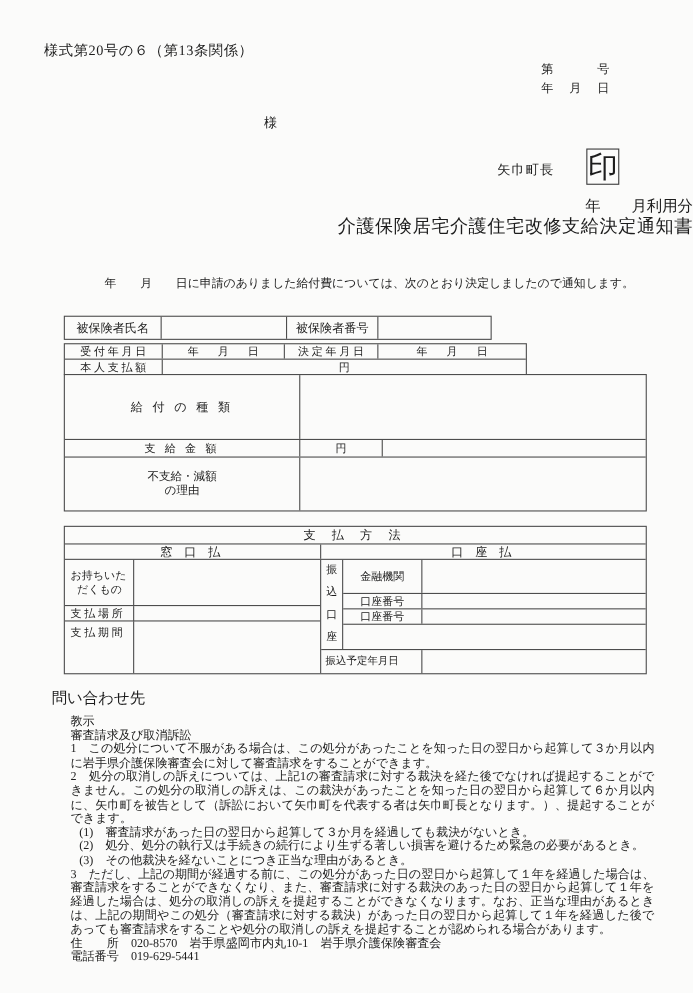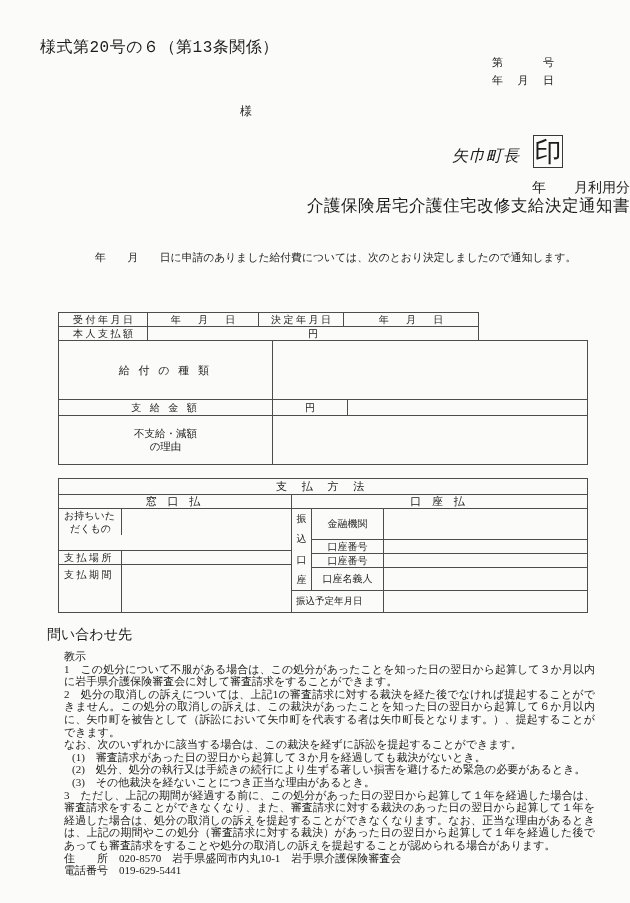--- a/index.html
+++ b/index.html
@@ -15,21 +15,21 @@
   .row{display:flex;box-sizing:border-box;}
   .col{display:flex;flex-direction:column;box-sizing:border-box;}
   .cell{box-sizing:border-box;display:flex;align-items:center;font-size:11px;}
   .br{border-right:1px solid #4d4d4d;}
   .bb{border-bottom:1px solid #4d4d4d;}
   .ctr{justify-content:center;text-align:center;}
   .units{display:flex;justify-content:space-around;width:100%;padding:0 14px;box-sizing:border-box;}
   .fs10{font-size:10px;}
   .fs95{font-size:9.5px;}
   
-  .form-number{font-size:16px;letter-spacing:.5px;font-family:Liberation Mono, monospace;}
+  .form-number{font-size:13px;letter-spacing:.5px;}
   .two-span{display:flex;justify-content:space-between;font-size:11px;}
   .title-line{left:0;right:0;text-align:right;}
   .seal{display:flex;align-items:center;justify-content:center;
         border:1px solid #3a3a3a;font-size:27px;box-sizing:border-box;}
   
   .legal{width:531px;font-size:11px;line-height:12.6px;text-align:justify;}
   .legal > div{margin:0;}
   .li-indent{padding-left:8px;}
   .vlab{display:flex;flex-direction:column;justify-content:space-around;
         align-items:center;font-size:10px;line-height:10px;}
@@ -47,31 +47,37 @@
   </div>
 
   <div class="abs two-span" style="left:492px;top:73px;width:62px;">
     <span>年</span>
     <span>月</span>
     <span>日</span>
   </div>
 
   <div class="abs" style="left:240px;top:103px;font-size:12px;">様</div>
 
-  <div class="abs" style="left:452px;top:146px;font-size:16px;letter-spacing:1px;font-style:italic;">矢巾町長</div>
+  <div class="abs" style="left:452px;top:146px;font-size:12px;letter-spacing:1px;">矢巾町長</div>
 
   <div class="abs seal" style="left:533px;top:135px;width:30px;height:33px;">
     <span>印</span>
   </div>
 
   <div class="abs title-line" style="top:179px;font-size:14px;padding-left:42px;">年　　月利用分</div>
   <div class="abs title-line" style="top:195px;font-size:16.5px;letter-spacing:.5px;">介護保険居宅介護住宅改修支給決定通知書</div>
 
   <div class="abs" style="left:95px;top:251px;font-size:10.8px;">年　　月　　日に申請のありました給付費については、次のとおり決定しましたので通知します。</div>
 
+  <div class="abs box row" style="left:58px;top:287px;width:389px;height:22px;">
+    <div class="cell br ctr" style="width:88px;">被保険者氏名</div>
+    <div class="cell br" style="width:114px;"></div>
+    <div class="cell br ctr" style="width:83px;">被保険者番号</div>
+    <div class="cell" style="flex:1;"></div>
+  </div>
 
   <div class="abs box col" style="left:58px;top:312px;width:421px;height:29px;">
     <div class="row bb" style="height:14px;">
       <div class="cell br ctr fs10" style="width:89px;">受 付 年 月 日</div>
       <div class="cell br fs10" style="width:111px;">
         <span class="units">
           <span>年</span>
           <span>月</span>
           <span>日</span>
         </span>
@@ -116,21 +122,21 @@
 
   <div class="abs box col" style="left:58px;top:478px;width:530px;height:135px;">
     <div class="row bb cell ctr" style="height:16px;letter-spacing:6px;">支 払 方 法</div>
     <div class="row bb" style="height:14px;">
       <div class="cell br ctr" style="width:233px;letter-spacing:4px;">窓 口 払</div>
       <div class="cell ctr" style="flex:1;letter-spacing:4px;">口 座 払</div>
     </div>
     <div class="row" style="flex:1;">
 
       <div class="col br" style="width:233px;">
-        <div class="row bb" style="height:42px;flex-direction:column;">
+        <div class="row bb" style="height:42px;">
           <div class="cell br col fs10" style="width:63px;justify-content:center;align-items:flex-start;padding-left:5px;line-height:13px;">
             <div>お持ちいた</div>
             <div style="padding-left:6px;">だくもの</div>
           </div>
           <div class="cell" style="flex:1;"></div>
         </div>
         <div class="row bb" style="height:14px;flex-direction:column;">
           <div class="cell br fs10" style="width:63px;padding-left:5px;">支 払 場 所</div>
           <div class="cell" style="flex:1;"></div>
         </div>
@@ -154,41 +160,37 @@
               <div class="cell" style="flex:1;"></div>
             </div>
             <div class="row bb" style="height:14px;">
               <div class="cell br ctr fs10" style="width:72px;">口座番号</div>
               <div class="cell" style="flex:1;"></div>
             </div>
             <div class="row bb" style="height:14px;">
               <div class="cell br ctr fs10" style="width:72px;">口座番号</div>
               <div class="cell" style="flex:1;"></div>
             </div>
-            <div class="row" style="flex:1;">
-              <div class="cell br ctr fs10" style="width:72px;">口座名義人</div>
-              <div class="cell" style="flex:1;"></div>
-            </div>
           </div>
         </div>
         <div class="row" style="flex:1;">
           <div class="cell br fs95" style="width:92px;padding-left:4px;">振込予定年月日</div>
           <div class="cell" style="flex:1;"></div>
         </div>
       </div>
     </div>
   </div>
 
   <div class="abs" style="left:47px;top:626px;font-size:14px;">問い合わせ先</div>
 
   <div class="abs legal" style="left:64px;top:650px;">
     <div>教示</div>
+    <div>審査請求及び取消訴訟</div>
     <div>1　この処分について不服がある場合は、この処分があったことを知った日の翌日から起算して３か月以内に岩手県介護保険審査会に対して審査請求をすることができます。</div>
     <div>2　処分の取消しの訴えについては、上記1の審査請求に対する裁決を経た後でなければ提起することができません。この処分の取消しの訴えは、この裁決があったことを知った日の翌日から起算して６か月以内に、矢巾町を被告として（訴訟において矢巾町を代表する者は矢巾町長となります。）、提起することができます。</div>
-    <div>なお、次のいずれかに該当する場合は、この裁決を経ずに訴訟を提起することができます。</div>
     <div class="li-indent">(1)　審査請求があった日の翌日から起算して３か月を経過しても裁決がないとき。</div>
     <div class="li-indent">(2)　処分、処分の執行又は手続きの続行により生ずる著しい損害を避けるため緊急の必要があるとき。</div>
     <div class="li-indent">(3)　その他裁決を経ないことにつき正当な理由があるとき。</div>
     <div>3　ただし、上記の期間が経過する前に、この処分があった日の翌日から起算して１年を経過した場合は、審査請求をすることができなくなり、また、審査請求に対する裁決のあった日の翌日から起算して１年を経過した場合は、処分の取消しの訴えを提起することができなくなります。なお、正当な理由があるときは、上記の期間やこの処分（審査請求に対する裁決）があった日の翌日から起算して１年を経過した後であっても審査請求をすることや処分の取消しの訴えを提起することが認められる場合があります。</div>
     <div>住　　所　020-8570　岩手県盛岡市内丸10-1　岩手県介護保険審査会</div>
     <div>電話番号　019-629-5441</div>
   </div>
 
 </div>
 

